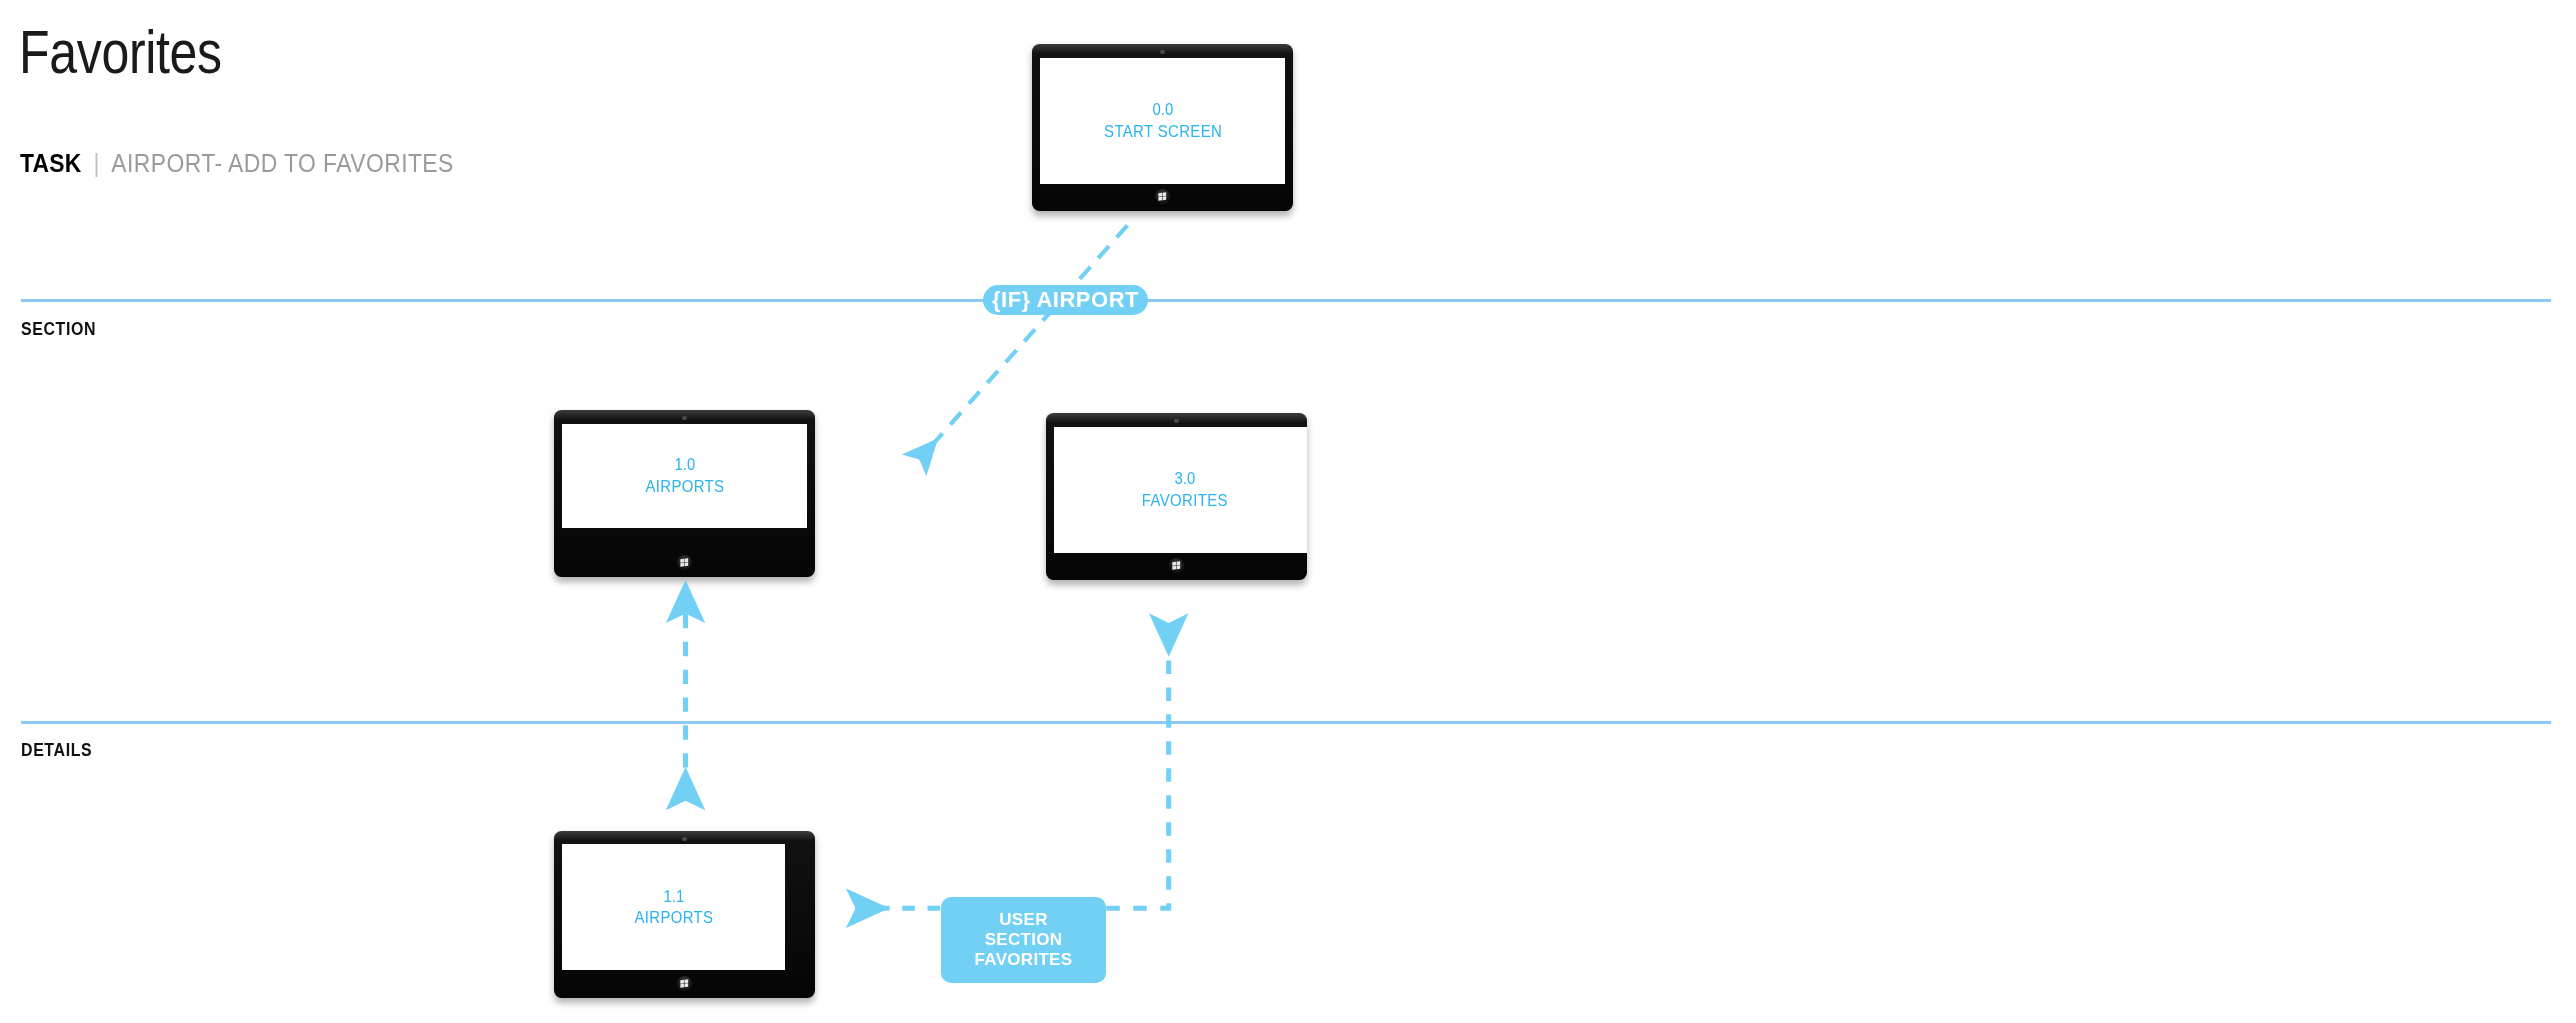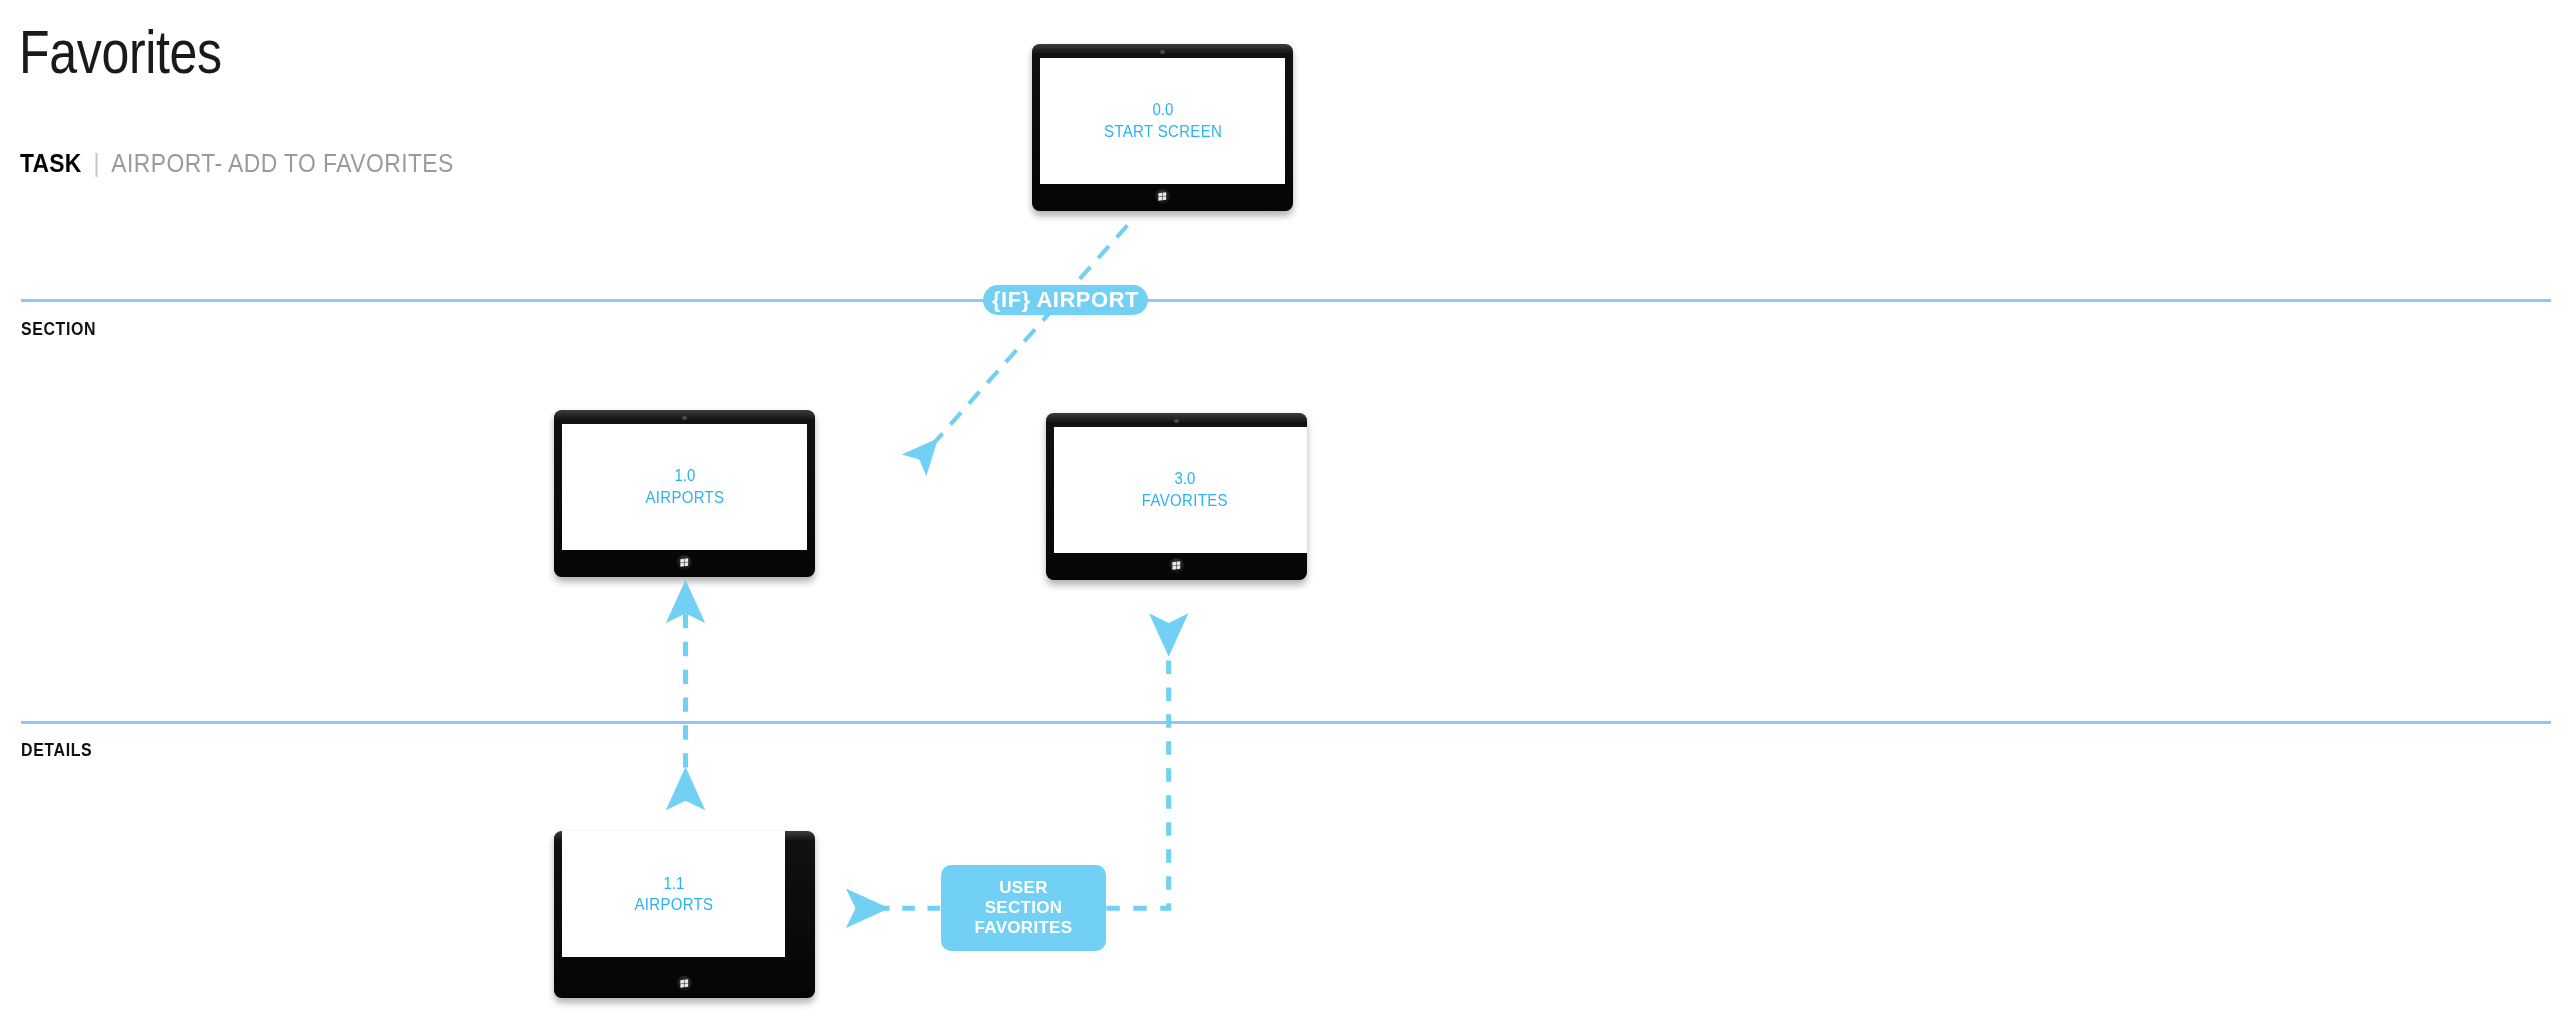--- a/index.html
+++ b/index.html
@@ -166,20 +166,21 @@
     font-size: 17px;
     font-weight: 700;
     line-height: 1.18;
     letter-spacing: 0.3px;
     display: flex;
     flex-direction: column;
     align-items: center;
     justify-content: center;
     text-align: center;
     z-index: 6;
+    margin-top: 32px;
   }
 
   
   #flow-layer {
     position: absolute;
     left: 0;
     top: 0;
     width: 2576px;
     height: 1024px;
     z-index: 2;
@@ -245,21 +246,21 @@
         <rect x="5.4" y="1.6" width="4.3" height="4.1"></rect>
         <rect x="0.4" y="6.3" width="4.3" height="4.1"></rect>
         <rect x="5.4" y="6.3" width="4.3" height="4.1"></rect>
       </g>
     </svg>
   </div>
 </div>
 
 <div class="device" style="left:554px; top:410px; width:261px; height:167px;">
   <div class="cam"></div>
-  <div class="screen" style="left:8.4px; top:13.5px; width:245px; height:126px;">
+  <div class="screen" style="left:8.4px; top:13.5px; width:245px; height:104px;">
     <div class="num">1.0</div>
     <div class="name">AIRPORTS</div>
   </div>
   <div class="home-btn" style="top:145px;">
     <svg width="9.3" height="9.3" viewBox="0 0 11 11" aria-hidden="true">
       <g fill="#e9e9e9" transform="skewY(-8)">
         <rect x="0.4" y="1.6" width="4.3" height="4.1"></rect>
         <rect x="5.4" y="1.6" width="4.3" height="4.1"></rect>
         <rect x="0.4" y="6.3" width="4.3" height="4.1"></rect>
         <rect x="5.4" y="6.3" width="4.3" height="4.1"></rect>
@@ -281,21 +282,21 @@
         <rect x="5.4" y="1.6" width="4.3" height="4.1"></rect>
         <rect x="0.4" y="6.3" width="4.3" height="4.1"></rect>
         <rect x="5.4" y="6.3" width="4.3" height="4.1"></rect>
       </g>
     </svg>
   </div>
 </div>
 
 <div class="device" style="left:554px; top:831px; width:261px; height:167px;">
   <div class="cam"></div>
-  <div class="screen" style="left:8.4px; top:0; width:223px; height:126px;">
+  <div class="screen" style="left:8.4px; top:13px; width:223px; height:126px;">
     <div class="num">1.1</div>
     <div class="name">AIRPORTS</div>
   </div>
   <div class="home-btn" style="top:145px;">
     <svg width="9.3" height="9.3" viewBox="0 0 11 11" aria-hidden="true">
       <g fill="#e9e9e9" transform="skewY(-8)">
         <rect x="0.4" y="1.6" width="4.3" height="4.1"></rect>
         <rect x="5.4" y="1.6" width="4.3" height="4.1"></rect>
         <rect x="0.4" y="6.3" width="4.3" height="4.1"></rect>
         <rect x="5.4" y="6.3" width="4.3" height="4.1"></rect>

